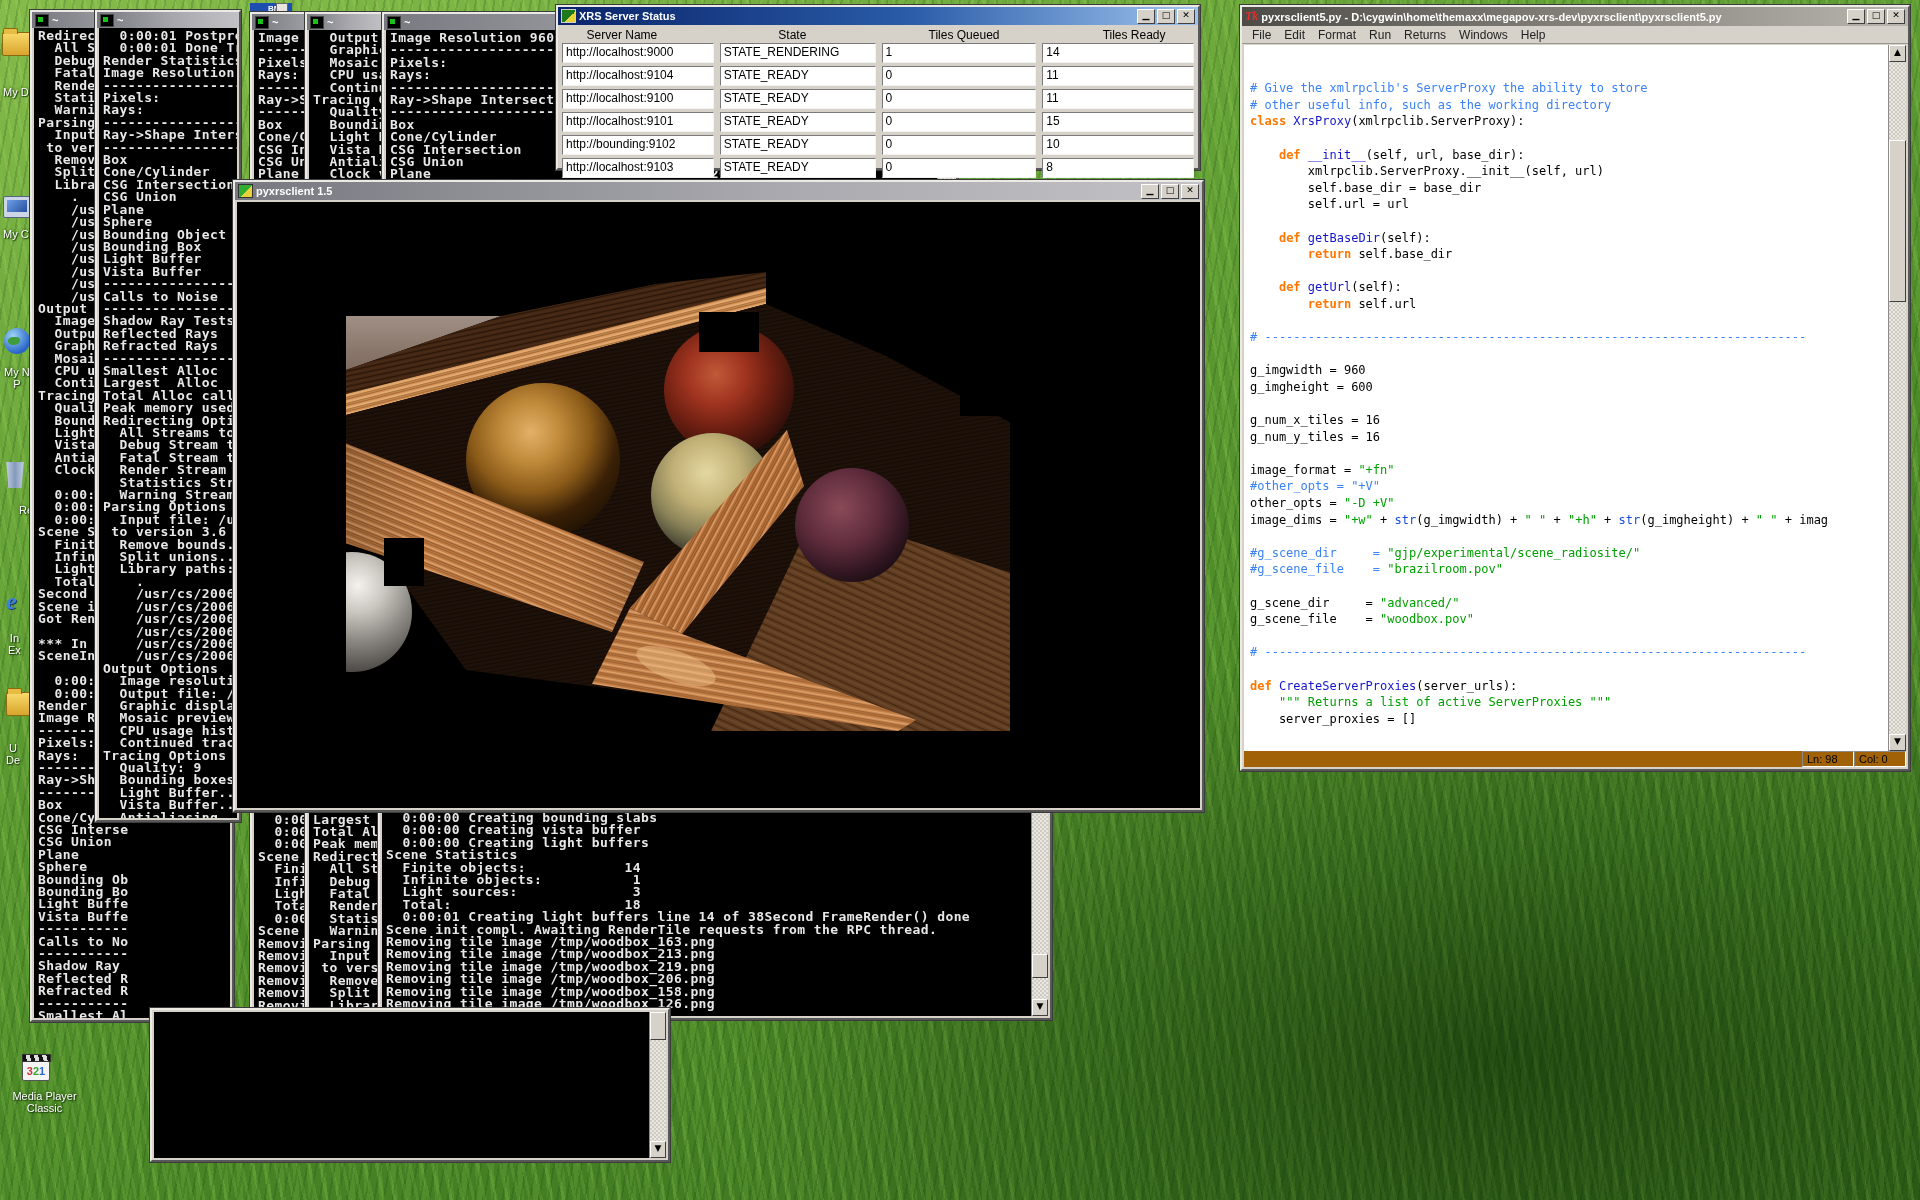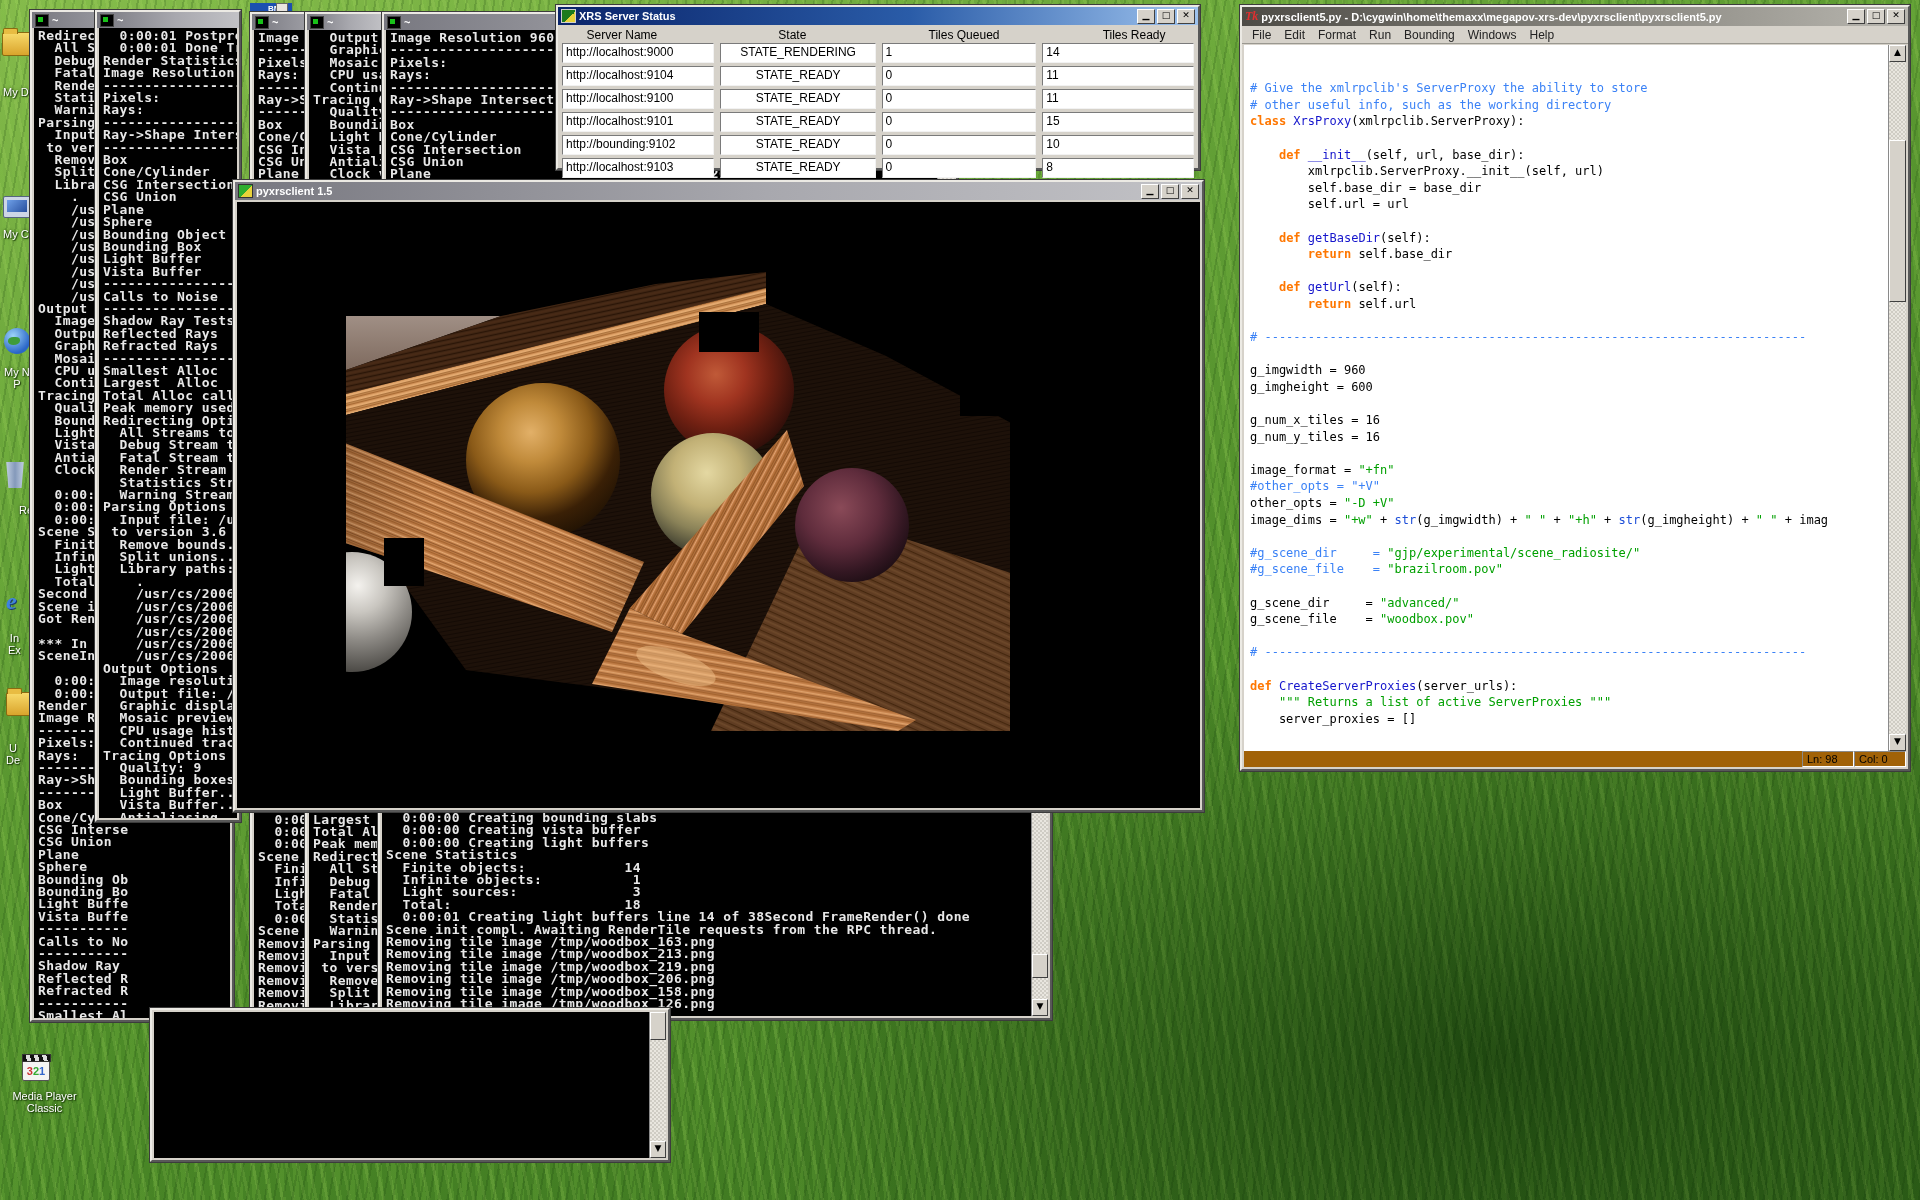--- a/index.html
+++ b/index.html
@@ -27,21 +27,21 @@
   
   .sb{position:absolute;background:#d9d5cd;border-left:1px solid #8a8a8a;
       background-image:repeating-conic-gradient(#e9e6df 0 25%, #cfccc4 0 50%);background-size:4px 4px;}
   .sb .arrow{position:absolute;left:0;right:0;height:15px;background:#d6d2ca;border:1px solid;border-color:#fff #404040 #404040 #fff;color:#000;font:9px "DejaVu Sans",sans-serif;text-align:center;line-height:13px;}
   .sb .thumb{position:absolute;left:0;right:0;background:#d6d2ca;border:1px solid;border-color:#fff #404040 #404040 #fff;}
   
   .xhead{display:flex;padding:3px 4px 1px 4px;gap:43px;}
   .xhead div{font:12px "Liberation Sans",sans-serif;color:#000;text-align:center;}
   .xrow{display:flex;padding:0 4px;margin-bottom:3px;}
   .xcell{height:17px;background:#fff;border:1px solid;border-color:#7a7a7a #f2f2f2 #f2f2f2 #7a7a7a;font:12px "Liberation Sans",sans-serif;color:#000;padding:1px 2px 0 3px;overflow:hidden;white-space:nowrap;}
-  .c0{width:147px;margin-right:6px;} .c1{width:151px;margin-right:6px;text-align:center;} .c2{width:150px;margin-right:6px;} .c3{width:147px;}
+  .c0{width:147px;margin-right:6px;} .c1{width:151px;margin-right:6px;} .c2{width:150px;margin-right:6px;} .c3{width:147px;}
   
   .menubar{height:17px;background:#d6d2ca;border-bottom:1px solid #9a9890;display:flex;align-items:center;padding-left:4px;gap:1px;}
   .menubar span{font:12px "Liberation Sans",sans-serif;color:#222;padding:1px 6px;}
   .codearea{position:absolute;left:2px;right:2px;top:38px;bottom:18px;background:#fff;overflow:hidden;}
   .code{position:absolute;left:6px;top:2px;right:20px;font:12px/16.6px "DejaVu Sans Mono",monospace;color:#000;white-space:pre;}
   .code .cl{height:16.6px;}
   .code .n{color:#000;} .code .c{color:#3b82f6;} .code .k{color:#ff7700;font-weight:bold;}
   .code .d{color:#1515cc;} .code .s{color:#00a000;} .code .b{color:#1d4ed8;}
   .statusbar{position:absolute;left:2px;right:2px;bottom:2px;height:16px;background:#a16207;display:flex;justify-content:flex-end;}
   .scell{border:1px solid;border-color:#8a8a8a #fff #fff #8a8a8a;font:11px "Liberation Sans",sans-serif;color:#000;padding:1px 4px 0 4px;min-width:42px;}
@@ -693,21 +693,21 @@
       <span class="wbtn">▁</span>
       <span class="wbtn">□</span>
       <span class="wbtn">✕</span>
     </span>
   </div>
   <div class="menubar">
       <span>File</span>
       <span>Edit</span>
       <span>Format</span>
       <span>Run</span>
-      <span>Bounding</span>
+      <span>Returns</span>
       <span>Windows</span>
       <span>Help</span>
     </div>
   <div class="codearea">
     <div class="code"><div class="cl">&nbsp;</div><div class="cl">&nbsp;</div><div class="cl"><span class="c"># Give the xmlrpclib's ServerProxy the ability to store</span></div><div class="cl"><span class="c"># other useful info, such as the working directory</span></div><div class="cl"><span class="k">class</span><span class="n"> </span><span class="d">XrsProxy</span><span class="n">(xmlrpclib.ServerProxy):</span></div><div class="cl">&nbsp;</div><div class="cl"><span class="n">    </span><span class="k">def</span><span class="n"> </span><span class="d">__init__</span><span class="n">(self, url, base_dir):</span></div><div class="cl"><span class="n">        xmlrpclib.ServerProxy.__init__(self, url)</span></div><div class="cl"><span class="n">        self.base_dir = base_dir</span></div><div class="cl"><span class="n">        self.url = url</span></div><div class="cl">&nbsp;</div><div class="cl"><span class="n">    </span><span class="k">def</span><span class="n"> </span><span class="d">getBaseDir</span><span class="n">(self):</span></div><div class="cl"><span class="n">        </span><span class="k">return</span><span class="n"> self.base_dir</span></div><div class="cl">&nbsp;</div><div class="cl"><span class="n">    </span><span class="k">def</span><span class="n"> </span><span class="d">getUrl</span><span class="n">(self):</span></div><div class="cl"><span class="n">        </span><span class="k">return</span><span class="n"> self.url</span></div><div class="cl">&nbsp;</div><div class="cl"><span class="c"># ---------------------------------------------------------------------------</span></div><div class="cl">&nbsp;</div><div class="cl"><span class="n">g_imgwidth = 960</span></div><div class="cl"><span class="n">g_imgheight = 600</span></div><div class="cl">&nbsp;</div><div class="cl"><span class="n">g_num_x_tiles = 16</span></div><div class="cl"><span class="n">g_num_y_tiles = 16</span></div><div class="cl">&nbsp;</div><div class="cl"><span class="n">image_format = </span><span class="s">"+fn"</span></div><div class="cl"><span class="c">#other_opts = "+V"</span></div><div class="cl"><span class="n">other_opts = </span><span class="s">"-D +V"</span></div><div class="cl"><span class="n">image_dims = </span><span class="s">"+w"</span><span class="n"> + </span><span class="b">str</span><span class="n">(g_imgwidth) + </span><span class="s">" "</span><span class="n"> + </span><span class="s">"+h"</span><span class="n"> + </span><span class="b">str</span><span class="n">(g_imgheight) + </span><span class="s">" "</span><span class="n"> + imag</span></div><div class="cl">&nbsp;</div><div class="cl"><span class="c">#g_scene_dir     = </span><span class="s">"gjp/experimental/scene_radiosite/"</span></div><div class="cl"><span class="c">#g_scene_file    = </span><span class="s">"brazilroom.pov"</span></div><div class="cl">&nbsp;</div><div class="cl"><span class="n">g_scene_dir     = </span><span class="s">"advanced/"</span></div><div class="cl"><span class="n">g_scene_file    = </span><span class="s">"woodbox.pov"</span></div><div class="cl">&nbsp;</div><div class="cl"><span class="c"># ---------------------------------------------------------------------------</span></div><div class="cl">&nbsp;</div><div class="cl"><span class="k">def</span><span class="n"> </span><span class="d">CreateServerProxies</span><span class="n">(server_urls):</span></div><div class="cl"><span class="n">    </span><span class="s">""" Returns a list of active ServerProxies """</span></div><div class="cl"><span class="n">    server_proxies = []</span></div></div>
     <div class="sb" style="top:0;bottom:0;right:0;width:17px">
       <div class="arrow" style="top:0">▲</div>
       <div class="thumb" style="top:95px;height:160px"></div>
       <div class="arrow" style="bottom:0">▼</div>
     </div>

